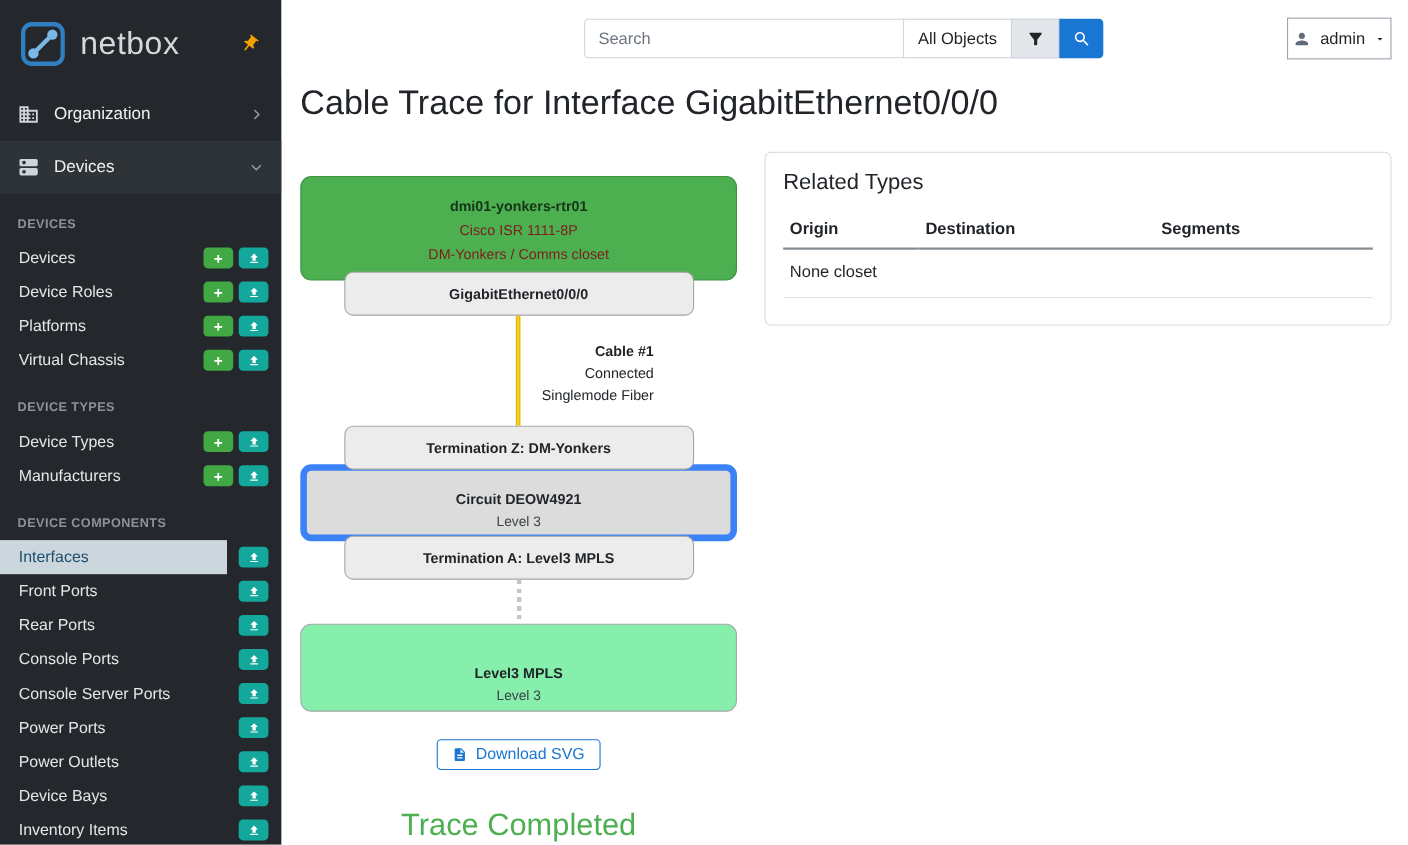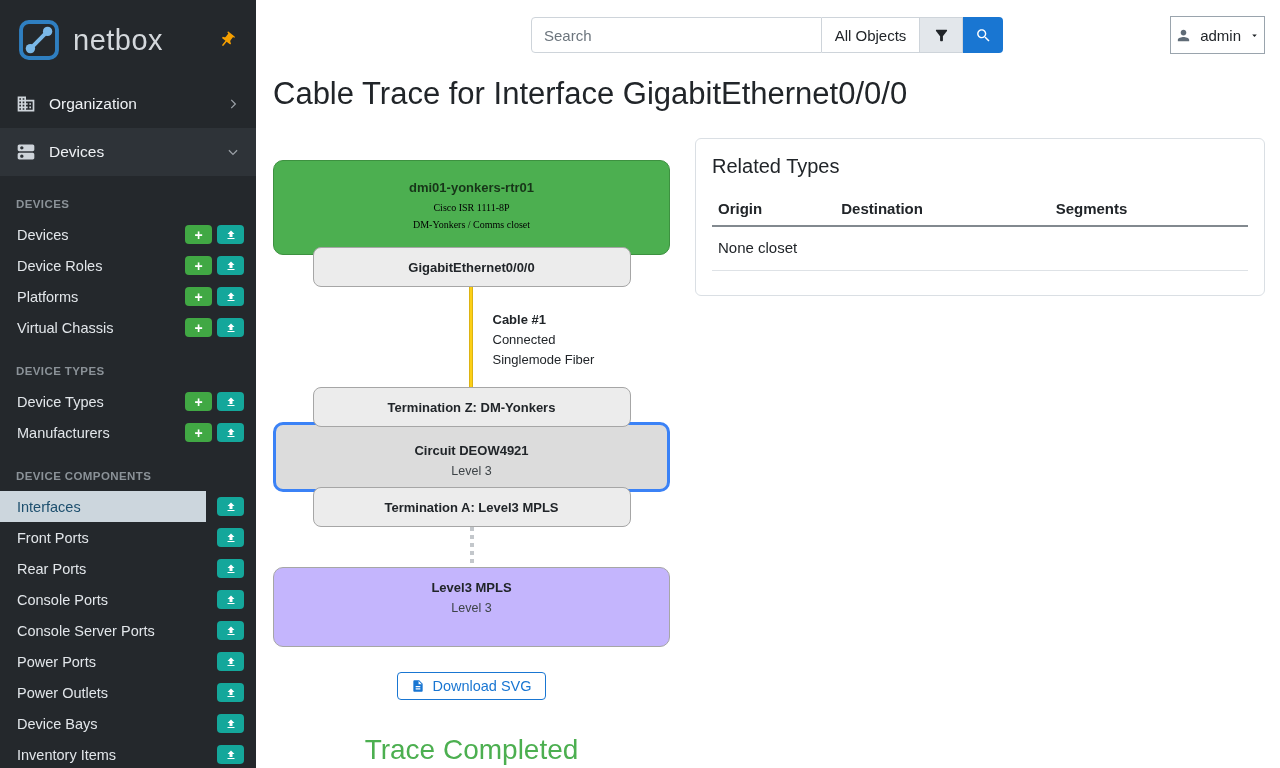--- a/index.html
+++ b/index.html
@@ -57,43 +57,43 @@
   .page-title { margin:6px 0 0; font-size:31px; font-weight:400; color:#212529; }
 
   .columns { display:flex; align-items:flex-start; margin-top:26px; }
   .trace-col { width:397px; min-width:397px; margin-top:22px; display:flex;
                flex-direction:column; align-items:center; }
 
   .node { width:397px; border-radius:10px; text-align:center; position:relative; }
   .device-box { height:95px; background:#4caf50; border:1px solid #3d9140; padding-top:19px; z-index:1; }
   .node-title { font-size:13px; font-weight:700; color:#212529; }
   .device-box .node-title { color:#173418; }
-  .device-box .node-sub { font-size:10px; color:#000000; margin-top:6.5px;font-family:Liberation Serif, serif; }
+  .device-box .node-sub { font-size:13px; color:#7f1d1d; margin-top:6.5px; }
 
   .term-box { width:318px; height:40px; background:#ececec; border:1px solid #a6a6a6;
               border-radius:8px; display:flex; align-items:center; justify-content:center;
               font-size:13px; font-weight:700; color:#212529; position:relative; z-index:2; }
   .term-box.iface { margin-top:-8px; }
   .term-box.overlap-up { margin-top:-5px; }
 
   .cable-seg { width:100%; height:100px; position:relative; }
   .cable-line { position:absolute; left:calc(50% - 3px); top:0; width:4px; height:100%;
                 background:#fdd017; border-left:1px solid #dcb313; border-right:1px solid #dcb313; cursor:pointer; }
-  .cable-info { position:absolute; left:calc(50% + 21px); top:23px; text-align:left;
+  .cable-info { position:absolute; left:calc(50% + 21px); top:23px; text-align:right;
                 font-size:13px; color:#212529; line-height:20px; }
   .ci-title { font-weight:700; }
 
-  .circuit-box { height:70px; background:#dcdcdc; border:3px solid #3b82f6; margin-top:-5px;
+  .circuit-box { height:70px; background:#dcdcdc; border:6px solid #3b82f6; margin-top:-5px;
                  padding-top:18px; z-index:1; }
   .circuit-box .node-sub, .provider-box .node-sub { font-size:12.5px; color:#3d4347; margin-top:6px; }
 
   .dash-line { width:4px; height:40px;
                background:repeating-linear-gradient(to bottom,#c3c7cb 0 4px,rgba(0,0,0,0) 4px 8px); }
 
-  .provider-box { height:80px; background:#c4b5fd; border:1px solid #a6a6a6; padding-top:12px; }
+  .provider-box { height:80px; background:#86efac; border:1px solid #a6a6a6; padding-top:36px; }
 
   .download-btn { margin-top:25px; display:flex; align-items:center; gap:7px;
                   border:1px solid #1976d2; color:#1976d2; background:#fff; border-radius:4px;
                   padding:5px 13px; font-size:14.5px; font-family:inherit; cursor:pointer; }
   .trace-status { margin-top:34px; font-size:28px; color:#4caf50; font-weight:500; }
 
   .card { flex:1; margin-left:25px; border:1px solid #dadfe4; border-radius:6px;
           background:#fff; padding:16px 16px 24px; }
   .card h2 { margin:0 0 14px; font-size:20px; font-weight:500; color:#212529; }
   .rp-table { width:100%; border-collapse:collapse; }

